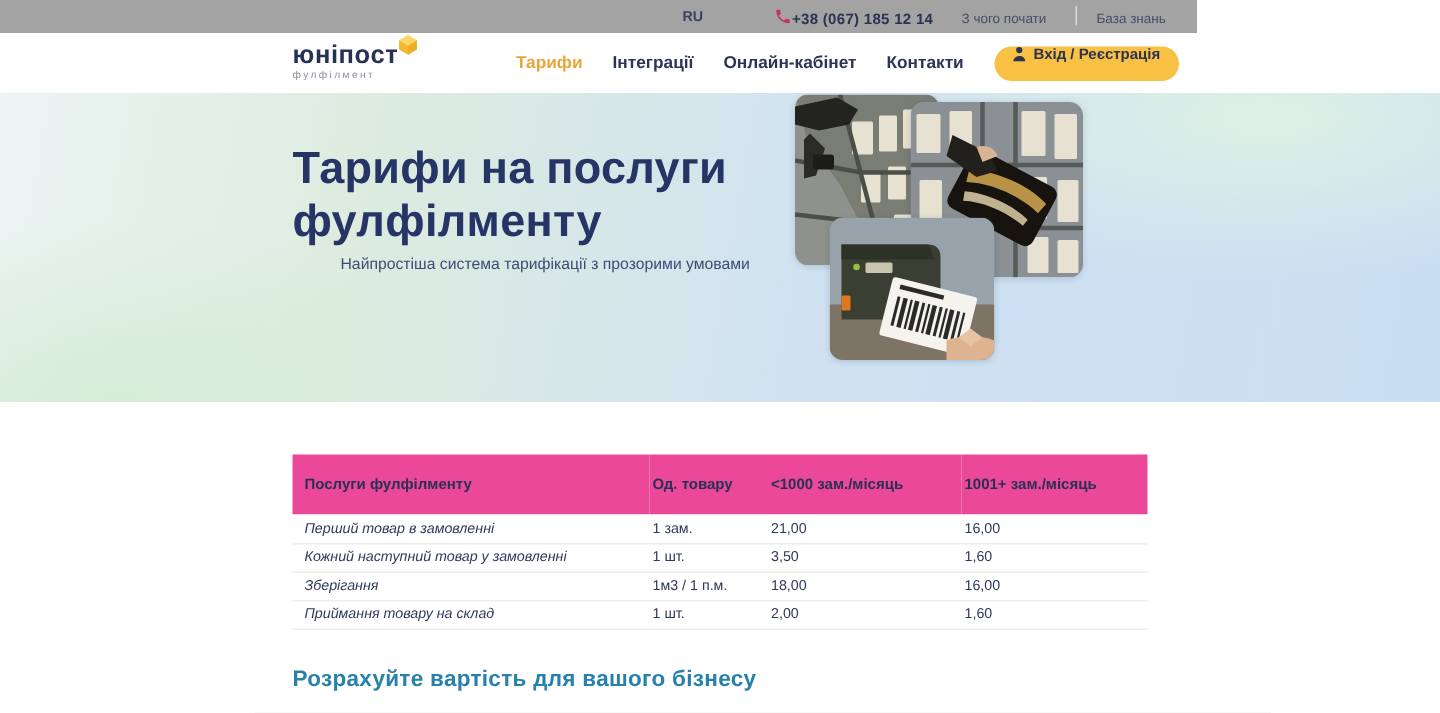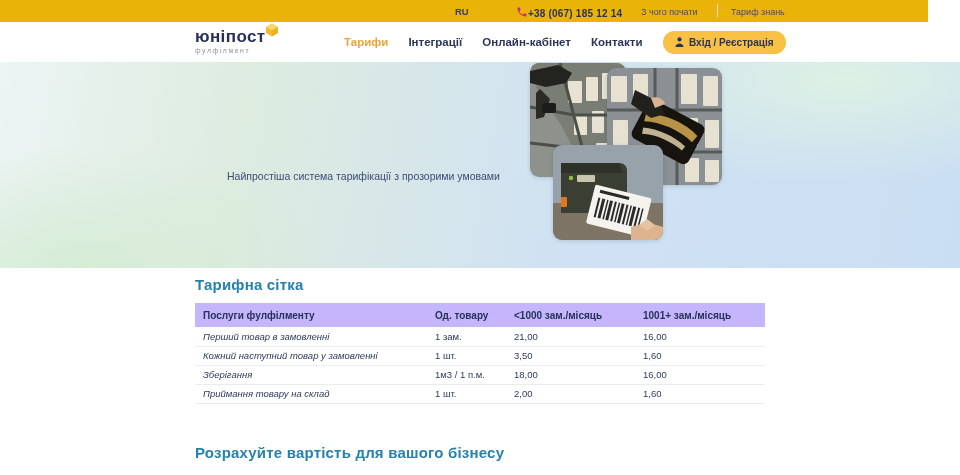--- a/index.html
+++ b/index.html
@@ -4,41 +4,41 @@
 <style>
   * { margin:0; padding:0; box-sizing:border-box; }
   html,body { background:#f2f3f5; }
   body { font-family:"Liberation Sans","DejaVu Sans",sans-serif; }
   #page {
     position:relative; width:960px; height:475px; background:#ffffff;
     overflow:hidden; margin:0 auto;
   }
 
   
-  .topbar { position:absolute; left:0; top:0; width:928px; height:22px; background:#eab308; }
+  .topbar { position:absolute; left:0; top:0; width:798px; height:22px; background:#a3a3a3; }
   .topbar .lang { position:absolute; left:455px; top:6px; font-size:9.5px; font-weight:700; color:#39415f; cursor:pointer; }
   .topbar .phone-wrap { position:absolute; left:516px; top:4px; display:flex; align-items:center; gap:0; }
   .topbar .phone-num { font-size:10px; font-weight:700; color:#2b3352; letter-spacing:.2px; }
   .topbar .tlink { position:absolute; top:7px; font-size:9px; color:#474d66; cursor:pointer; }
   .topbar .tlink.l1 { left:641px; }
   .topbar .tlink.l2 { left:731px; }
   .topbar .tdiv { position:absolute; left:717px; top:4px; width:1px; height:13px; background:#d9dce3; }
 
   
   .navbar { position:absolute; left:0; top:22px; width:960px; height:40px; background:#ffffff;padding-left:48px; }
   .logo { position:absolute; left:195px; top:6px; cursor:pointer; }
   .logo-main { position:relative; font-size:17px; font-weight:800; color:#273158; letter-spacing:.4px; line-height:1; }
   .logo-cube { position:absolute; right:-13px; top:-5px; width:14px; height:14px; }
   .logo-sub { font-size:6.8px; letter-spacing:1.6px; color:#8a8f9e; margin-top:2px; }
   .nav { position:absolute; left:344px; top:14px; display:flex; gap:20px; }
   .nav a { font-size:11.5px; font-weight:600; color:#2b3557; text-decoration:none; cursor:pointer; }
   .nav a.active { color:#e9a53c; }
   .login-btn {
     position:absolute; left:663px; top:9px; height:23px; padding:0 12px;
-    display:flex; align-items:center; gap:5px; background:#f8c144; border:none;
+    display:flex; align-items:flex-start; gap:5px; background:#f8c144; border:none;
     border-radius:12px; font-size:10px; font-weight:700; color:#2b3352;
     font-family:inherit; cursor:pointer;
   }
 
   
   .hero {
     position:absolute; left:0; top:62px; width:960px; height:206px;
     background:
       radial-gradient(ellipse 45% 80% at 88% 8%, rgba(222,242,228,.95), rgba(222,242,228,0) 65%),
       radial-gradient(ellipse 40% 90% at 8% 100%, rgba(211,236,211,.9), rgba(211,236,211,0) 65%),
@@ -57,21 +57,21 @@
 
   
   .sec-h { position:absolute; left:195px; font-size:15px; font-weight:700; color:#2781ab; letter-spacing:.2px; }
   .sec-h.grid-h { top:276px; }
   .sec-h.calc-h { top:444px; }
 
   .price-table { position:absolute; left:195px; top:303px; width:570px; border-collapse:collapse; table-layout:fixed; }
   .price-table col.c1 { width:238px; } .price-table col.c2 { width:79px; }
   .price-table col.c3 { width:129px; } .price-table col.c4 { width:124px; }
   .price-table th {
-    background:#c4b5fd; height:24px; font-size:10px; font-weight:700; color:#273158;
+    background:#ec4899; height:40px; font-size:10px; font-weight:700; color:#273158;
     text-align:left; padding:0 0 0 2px; white-space:nowrap;
   }
   .price-table th:first-child { padding-left:8px; }
   .price-table td {
     height:19px; font-size:9.5px; color:#2e3a5c; border-bottom:1px solid #ececec;
     padding:0 0 0 2px; white-space:nowrap; background:#ffffff;
   }
   .price-table td:first-child { padding-left:8px;font-style:italic; }
 </style>
 </head>
@@ -84,21 +84,21 @@
     <span class="phone-wrap">
       <span>
         <svg width="12" height="12" viewBox="0 0 24 24">
             <path fill="#cd2f6e" d="M6.6 10.8c1.5 2.9 3.7 5.1 6.6 6.6l2.2-2.2c.3-.3.7-.4 1-.2 1.1.4 2.4.6 3.6.6.6 0 1 .4 1 1V20c0 .6-.4 1-1 1C10.6 21 3 13.4 3 4c0-.6.4-1 1-1h3.5c.6 0 1 .4 1 1 0 1.2.2 2.5.6 3.6.1.3 0 .7-.2 1l-2.3 2.2z"></path>
           </svg>
       </span>
       <span class="phone-num">+38 (067) 185 12 14</span>
     </span>
     <span class="tlink l1">З чого почати</span>
     <span class="tdiv"></span>
-    <span class="tlink l2">Тариф знань</span>
+    <span class="tlink l2">База знань</span>
   </div>
 
   <div class="navbar">
     <div class="logo">
       <div class="logo-main">юніпост</div>
       <span class="logo-cube">
         <svg viewBox="0 0 14 14">
             <path fill="#f4b832" d="M7 .5 13 4v6L7 13.5 1 10V4z"></path>
             <path fill="#fcd768" d="M7 .5 13 4 7 7.5 1 4z"></path>
             <path fill="#e8a71f" d="M7 7.5 13 4v6l-6 3.5z" opacity=".55"></path>
@@ -117,20 +117,21 @@
         <svg width="9" height="10" viewBox="0 0 9 10">
             <circle cx="4.5" cy="2.4" r="2.1" fill="#2b3352"></circle>
             <path fill="#2b3352" d="M.4 10c.3-2.4 2-3.6 4.1-3.6s3.8 1.2 4.1 3.6z"></path>
           </svg>
       </span>
       <span>Вхід / Реєстрація</span>
     </button>
   </div>
 
   <div class="hero">
+    <h1>Тарифи на послуги фулфілменту</h1>
     <div class="sub">Найпростіша система тарифікації з прозорими умовами</div>
 
     <div class="photo ph-a">
       <svg viewBox="0 0 96 114" preserveAspectRatio="none">
         <rect width="96" height="114" fill="#8f928c"></rect>
         <path d="M0 0h96v114H58L30 60 8 30z" fill="#7a7d74"></path>
         <g fill="#e7e2d2">
           <rect x="38" y="18" width="14" height="22" rx="1"></rect>
             <rect x="56" y="14" width="12" height="24" rx="1"></rect>
           <rect x="72" y="10" width="14" height="26" rx="1"></rect>
@@ -207,21 +208,20 @@
               <rect x="91" y="56" width="1.5" height="20"></rect>
             <rect x="46" y="48" width="30" height="3"></rect>
           </g>
         </g>
         <path d="M78 82c10-4 22-4 32 0v13H78z" fill="#ddb48f"></path>
         <path d="M86 80l8-6 8 6-8 6z" fill="#e6c3a1"></path>
       </svg>
     </div>
   </div>
 
-  <div class="sec-h grid-h">Тарифна сітка</div>
 
   <table class="price-table">
     <colgroup>
         <col class="c1">
         <col class="c2">
         <col class="c3">
         <col class="c4">
       </colgroup>
     <thead>
       <tr>

